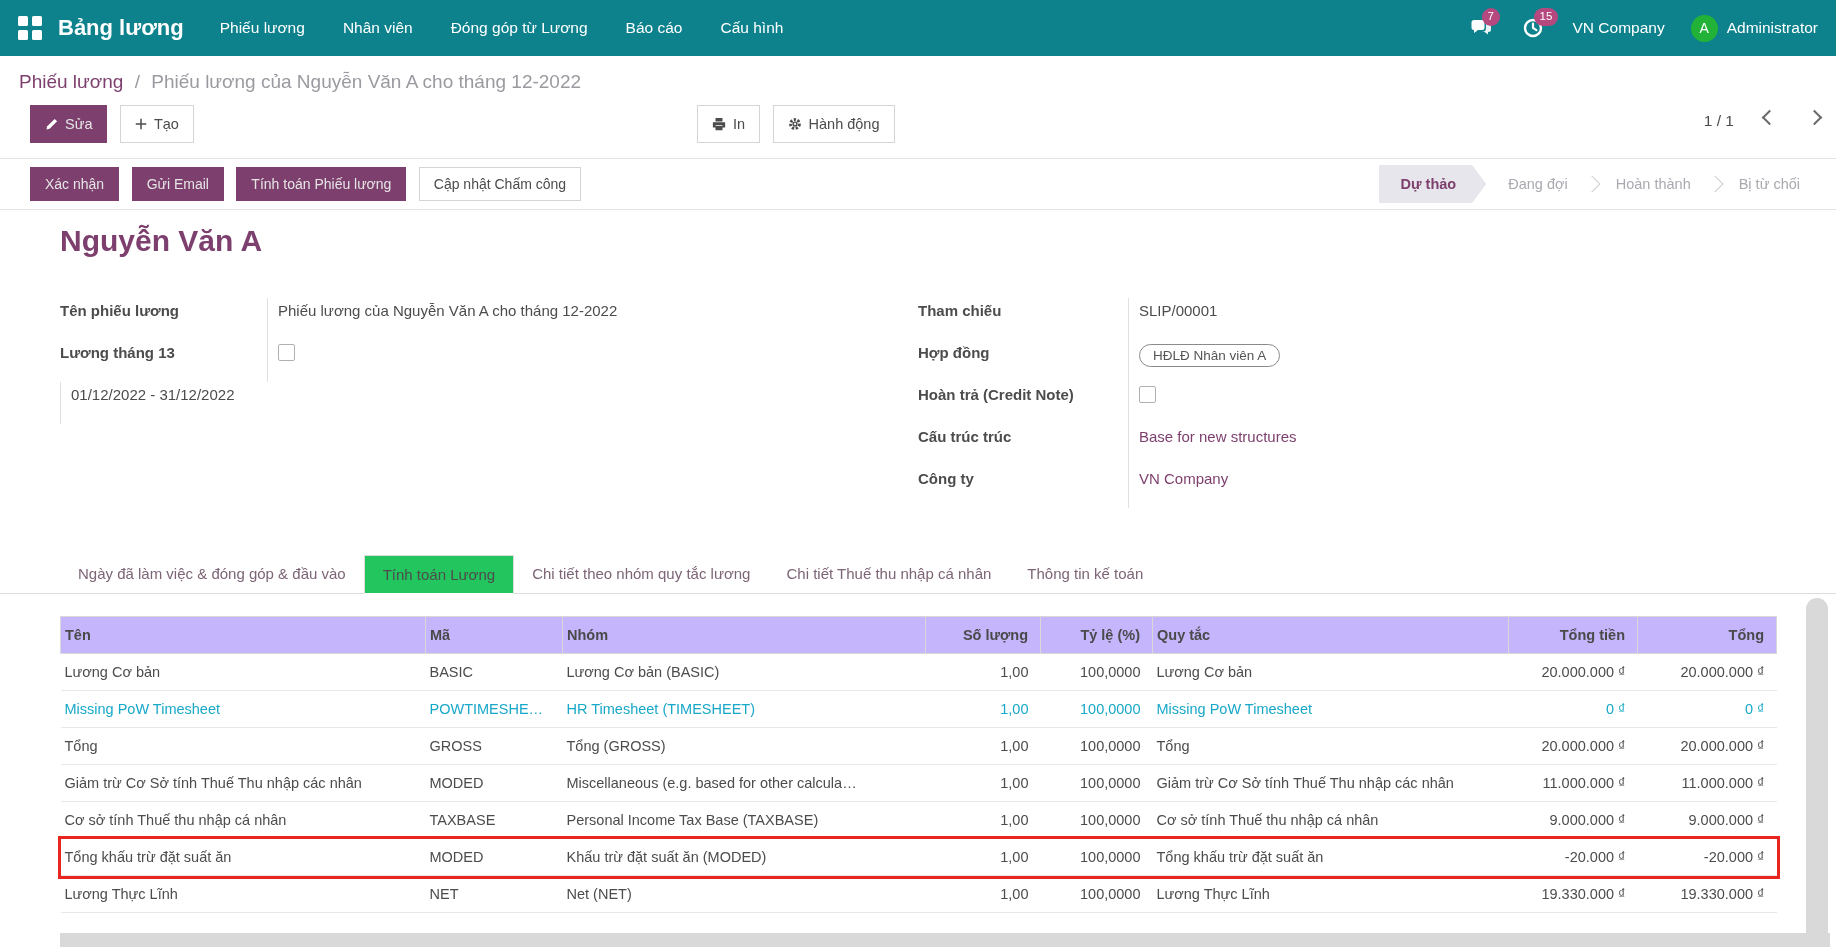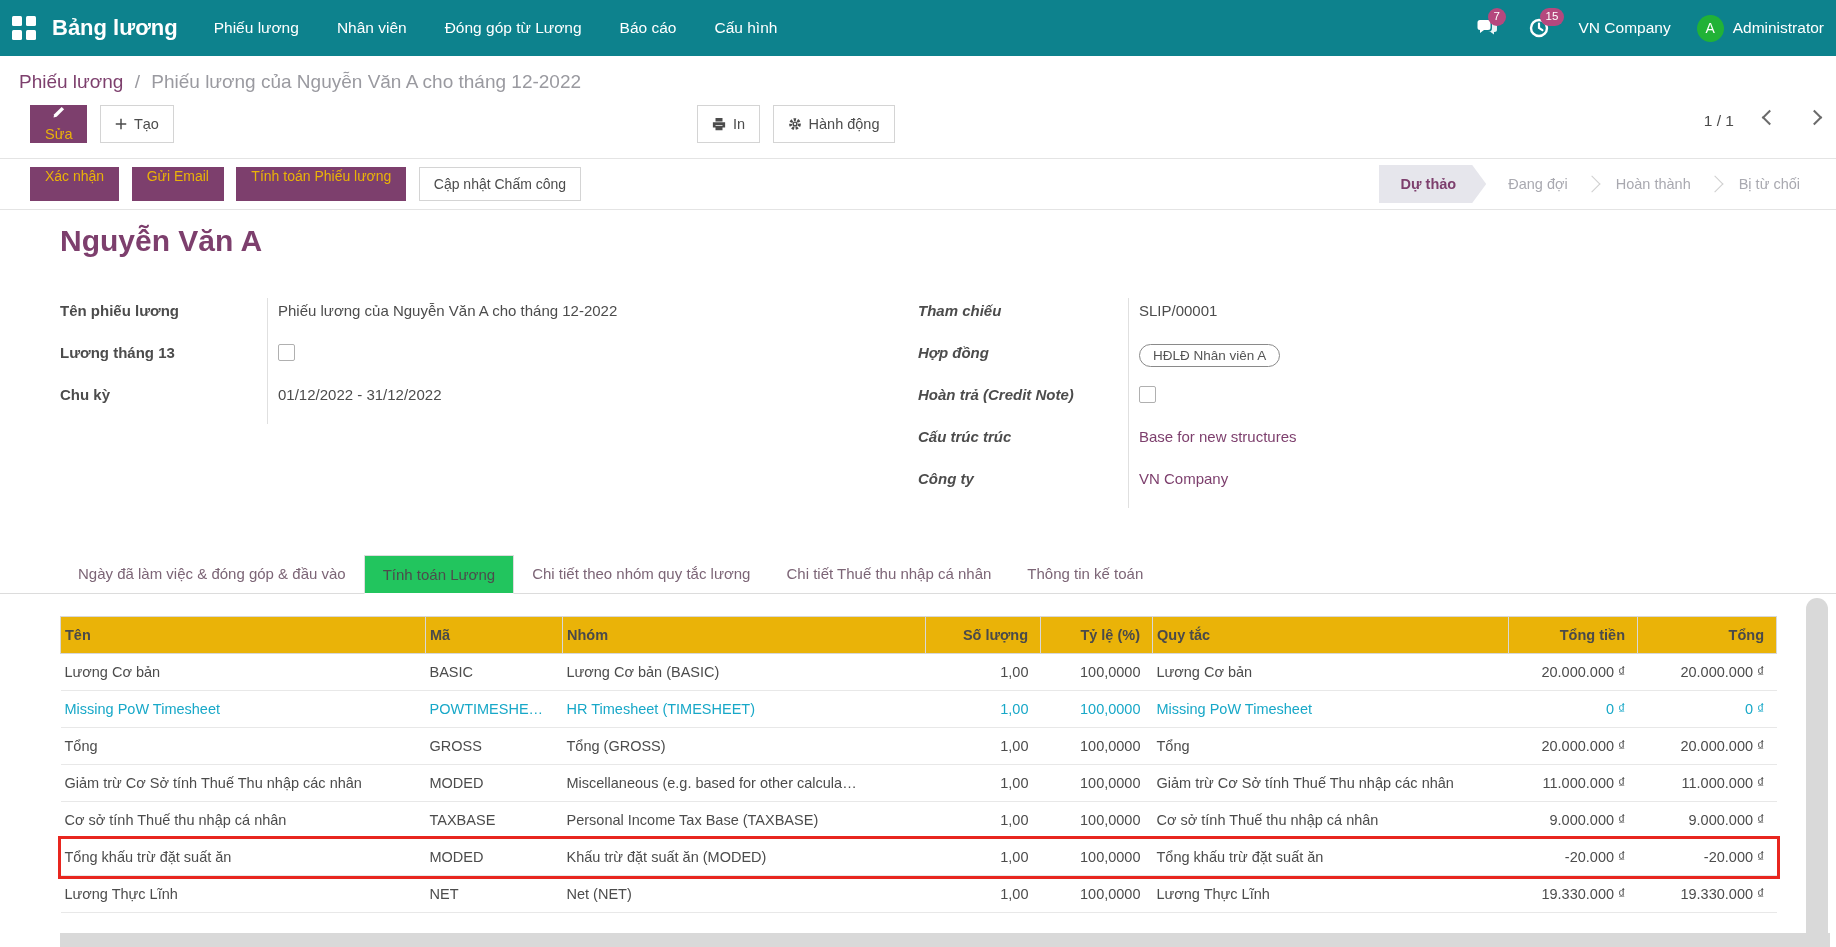--- a/index.html
+++ b/index.html
@@ -1,21 +1,21 @@
 <!DOCTYPE html>
 <html><head>
 <meta charset="utf-8">
 <style>
   * { box-sizing: border-box; margin: 0; padding: 0; }
   html,body { width:1836px; height:947px; overflow:hidden; background:#fff;
     font-family:"Liberation Sans","DejaVu Sans",sans-serif; color:#4c4c4c; }
 
   
   .navbar { height:56px; background:#0d828d; display:flex; align-items:center;
-    padding:0 12px; color:#fff; }
+    padding:0 18px; color:#fff; }
   .apps-icon { display:grid; grid-template-columns:10px 10px; grid-gap:4px; margin-right:16px; cursor:pointer; }
   .apps-icon span { width:10px; height:10px; background:#fff; border-radius:1.5px; }
   .brand { font-size:22px; font-weight:700; margin-right:36px; cursor:pointer; }
   .nav-menu { display:flex; gap:38px; font-size:15.5px; }
   .nav-menu .nav-item { cursor:pointer; padding:18px 0; }
   .nav-right { margin-left:auto; display:flex; align-items:center; gap:26px; }
   .icon-wrap { position:relative; width:26px; height:26px; cursor:pointer; }
   .badge { position:absolute; top:-7px; left:13px; background:#b5487e; color:#fff;
     font-size:11.5px; line-height:1; padding:3px 6px; border-radius:10px; }
   .company-name { font-size:15.5px; cursor:pointer; }
@@ -27,21 +27,21 @@
   
   .crumb-row { padding:15px 0 0 19px; font-size:19px; }
   .crumb-link { color:#7d3f6d; cursor:pointer; }
   .crumb-sep { color:#9a9aa0; padding:0 6px; }
   .crumb-current { color:#9a9aa0; }
 
   .btn-row { position:relative; margin-top:12px; padding-left:30px; height:40px; }
   .btn { display:inline-flex; align-items:center; gap:7px; font-size:14.5px; height:38px;
     padding:0 14px; border:1px solid #d4d4d4; background:#fff; color:#4c4c4c;
     cursor:pointer; vertical-align:top; }
-  .btn-primary { background:#7d3f6d; border-color:#7d3f6d; color:#eab308;flex-direction:column; }
+  .btn-primary { background:#7d3f6d; border-color:#7d3f6d; color:#e5e5e5; }
   .btn + .btn { margin-left:8px; }
   .center-group { position:absolute; left:697px; top:0; }
   .pager { position:absolute; right:16px; top:7px; display:flex; align-items:flex-start; gap:30px; }
   .pager-value { font-size:15.5px; color:#4c4c4c; }
   .chev { width:11px; height:11px; border-top:2.5px solid #6b6b6b; border-right:2.5px solid #6b6b6b;
     display:inline-block; cursor:pointer; }
   .chev-left { transform:rotate(-135deg); }
   .chev-right { transform:rotate(45deg); }
 
   
@@ -57,37 +57,37 @@
     transform:rotate(45deg); margin:0 -4px; }
 
   
   .sheet { padding:14px 60px 0 60px; }
   .record-title { color:#7d3f6d; font-size:30px; font-weight:700; }
   .form-grid { display:flex; margin-top:40px; }
   .fgroup { width:50%; }
   .fgroup-right { padding-left:0; }
   .frow { display:flex; min-height:42px; }
   .flabel { width:207px; font-weight:700; font-size:15px; padding-top:4px; }
-  .fgroup-right .flabel { width:210px;font-style:italic; }
+  .fgroup-right .flabel { width:210px; }
   .fvalue { flex:1; border-left:1px solid #e0e0e0; padding:4px 0 0 10px; font-size:15px; }
   .fgroup-left { width:49%; margin-right:1%; }
   .checkbox { width:17px; height:17px; border:1px solid #b0b0b0; border-radius:2px; background:#fff; cursor:pointer; }
   .pill { display:inline-block; border:1px solid #8a8a8a; border-radius:14px; padding:3px 13px;
     font-size:13.5px; color:#555; cursor:pointer; }
   .m2o-link { color:#7d3f6d; cursor:pointer; }
 
   
   .tabbar { margin-top:47px; border-bottom:1px solid #dcdcdc; padding-left:60px; display:flex; }
   .tab { font-size:15px; color:#7c6576; padding:10px 18px; cursor:pointer; margin-bottom:-1px; }
   .tab-active { background:#22c55e; border:1px solid #dcdcdc; border-bottom:1px solid #fff; color:#4c4c4c; }
 
   
   .table-wrap { margin:22px 60px 0 60px; }
   table { width:1716px; border-collapse:collapse; table-layout:fixed; font-size:14.5px; }
-  thead th { background:#eab308; border:1px solid #d8d8d8; border-left:none; font-weight:700;
+  thead th { background:#c4b5fd; border:1px solid #d8d8d8; border-left:none; font-weight:700;
     text-align:left; height:37px; padding:0 6px 0 4px; color:#4a4a4a; cursor:pointer; }
   thead th:first-child { border-left:1px solid #d8d8d8; }
   tbody td { border-bottom:1px solid #e8e8e8; height:37px; padding:0 6px 0 4px;
     white-space:nowrap; overflow:hidden; text-overflow:ellipsis; cursor:pointer; }
   .c-r { text-align:right; padding-right:12px !important; }
   th.c-r { padding-right:12px; }
   tr.row-link td { color:#18a8c8; }
   tr.row-highlight { outline:3px solid #e8261f; outline-offset:0; }
 
   .vscroll { position:absolute; right:8px; top:598px; width:22px; height:349px;
@@ -219,21 +219,20 @@
         <div class="flabel">Tên phiếu lương</div>
         <div class="fvalue">Phiếu lương của Nguyễn Văn A cho tháng 12-2022</div>
       </div>
       <div class="frow">
         <div class="flabel">Lương tháng 13</div>
         <div class="fvalue">
             <div class="checkbox"></div>
           </div>
       </div>
       <div class="frow">
-        <div class="flabel">Chu kỳ</div>
         <div class="fvalue">01/12/2022 - 31/12/2022</div>
       </div>
     </div>
 
     <div class="fgroup fgroup-right">
       <div class="frow">
         <div class="flabel">Tham chiếu</div>
         <div class="fvalue">SLIP/00001</div>
       </div>
       <div class="frow">

